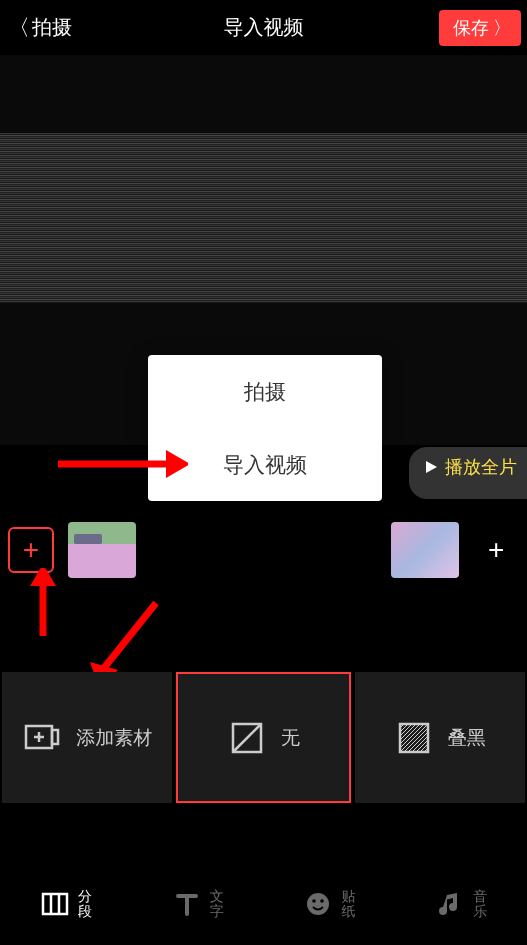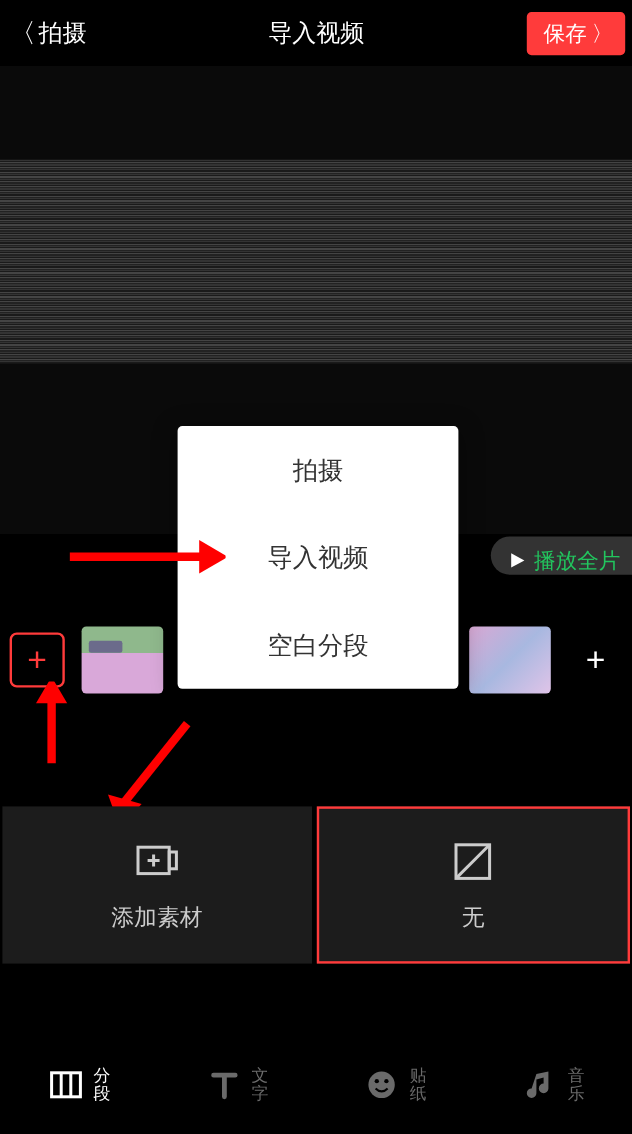--- a/index.html
+++ b/index.html
@@ -6,35 +6,35 @@
   body{width:527px;height:945px;background:#000;overflow:hidden;position:relative}
   .topbar{height:55px;display:flex;align-items:center;justify-content:space-between;padding:0 6px 0 8px}
   .back-btn{color:#fff;font-size:20px;display:flex;align-items:center;cursor:pointer}
   .back-btn .chev{font-size:22px;margin-right:2px}
   .title{color:#fff;font-size:20px;position:absolute;left:50%;transform:translateX(-50%)}
   .save-btn{background:#ff3b3b;color:#fff;font-size:18px;padding:6px 10px 6px 14px;border-radius:4px;display:flex;align-items:center;cursor:pointer}
   .save-btn .chev{margin-left:4px;font-size:18px}
   .preview{position:absolute;top:55px;left:0;right:0;height:390px;background:#0a0a0a;overflow:hidden}
   .preview .artifact{position:absolute;top:78px;left:0;right:0;height:170px;
     background:repeating-linear-gradient(180deg,#333 0,#333 1px,#1a1a1a 1px,#1a1a1a 2px,#444 2px,#444 3px,#222 3px,#222 4px)}
-  .playfull{position:absolute;top:447px;right:0;background:#333;color:#22c55e;padding:8px 10px 0 14px;border-radius:18px 0 0 18px;display:flex;align-items:center;font-size:18px;cursor:pointer}
+  .playfull{position:absolute;top:447px;right:0;background:#333;color:#fde047;padding:8px 10px 20px 14px;border-radius:18px 0 0 18px;display:flex;align-items:center;font-size:18px;cursor:pointer}
   .playfull svg{margin-right:6px}
   .timeline{position:absolute;top:520px;left:0;right:0;height:60px;display:flex;align-items:center;gap:14px;padding:0 8px}
   .add-btn{width:46px;height:46px;border:2px solid #ff3b3b;border-radius:6px;display:flex;align-items:center;justify-content:center;color:#ff3b3b;font-size:28px;font-weight:300;cursor:pointer}
   .clip{width:68px;height:56px;border-radius:4px;overflow:hidden;flex-shrink:0}
   .clip1{background:linear-gradient(#8fb88c 0 40%, #d9a8d9 40% 100%);position:relative}
   .clip1::after{content:'';position:absolute;left:6px;top:12px;width:28px;height:10px;background:#6b6b8b;border-radius:2px}
   .clip3{background:linear-gradient(135deg,#d9a8d4 0%,#a8b8e0 50%,#e0c4e8 100%);position:relative}
   .clip4squared{width:46px;height:46px;display:flex;align-items:center;justify-content:center;color:#fff;font-size:28px;margin-left:auto}
   .menu{position:absolute;top:355px;left:148px;width:234px;background:#fff;border-radius:4px;overflow:hidden;box-shadow:0 4px 20px rgba(0,0,0,0.4)}
   .menu-item{height:73px;display:flex;align-items:center;justify-content:center;color:#333;font-size:21px;cursor:pointer}
   .arrow{position:absolute;pointer-events:none}
   .arrow svg{display:block}
   .effects{position:absolute;top:670px;left:0;right:0;height:135px;display:flex}
-  .effect{flex:1;background:#1c1c1c;margin:2px;display:flex;flex-direction:column;align-items:center;justify-content:center;gap:14px;color:#ccc;font-size:19px;cursor:pointer}
+  .effect{flex:1;background:#1c1c1c;margin:2px;display:flex;flex-direction:row;align-items:center;justify-content:center;gap:14px;color:#ccc;font-size:19px;cursor:pointer}
   .effect.sel{border:2px solid #ff3b3b}
   .effect svg,.effect .iconbox{width:40px;height:40px}
   .bottomnav{position:absolute;bottom:0;left:0;right:0;height:82px;display:flex;align-items:center}
   .navitem{flex:1;display:flex;align-items:center;justify-content:center;gap:8px;color:#6a6a6a;cursor:pointer}
   .navitem.active{color:#fff}
   .navitem .lbl{font-size:14px;display:flex;flex-direction:column;line-height:1.1}
   .navitem svg{width:30px;height:30px}
 </style>
 </head>
 <body>
@@ -70,21 +70,20 @@
   <div style="width:230px"></div>
   <div class="clip clip3"></div>
   <div class="clip4squared">
       <span>+</span>
     </div>
 </div>
 
 <div class="menu">
   <div class="menu-item">拍摄</div>
   <div class="menu-item">导入视频</div>
-  <div class="menu-item">空白分段</div>
 </div>
 
 <div class="arrow" style="left:58px;top:444px">
   <svg width="130" height="40">
       <line x1="0" y1="20" x2="110" y2="20" stroke="#ff0000" stroke-width="7"></line>
       <polygon points="108,6 132,20 108,34" fill="#ff0000"></polygon>
     </svg>
 </div>
 <div class="arrow" style="left:18px;top:568px">
   <svg width="50" height="70">
@@ -108,20 +107,31 @@
         <rect x="30" y="12" width="6" height="14" fill="none" stroke="#ccc" stroke-width="2.5"></rect>
       </svg>
     <span>添加素材</span>
   </div>
   <div class="effect sel">
     <svg viewBox="0 0 40 40">
         <rect x="6" y="6" width="28" height="28" fill="none" stroke="#ccc" stroke-width="2.5"></rect>
         <line x1="6" y1="34" x2="34" y2="6" stroke="#ccc" stroke-width="2.5"></line>
       </svg>
     <span>无</span>
+  </div>
+  <div class="effect">
+    <svg viewBox="0 0 40 40">
+      <defs>
+          <pattern id="hatch" width="4" height="4" patternUnits="userSpaceOnUse">
+            <path d="M0,4 L4,0" stroke="#ccc" stroke-width="1"></path>
+          </pattern>
+        </defs>
+      <rect x="6" y="6" width="28" height="28" fill="url(#hatch)" stroke="#ccc" stroke-width="2.5"></rect>
+    </svg>
+    <span>叠黑</span>
   </div>
 </div>
 
 <div class="bottomnav">
   <div class="navitem active">
     <svg viewBox="0 0 30 30">
         <rect x="3" y="5" width="24" height="20" fill="none" stroke="currentColor" stroke-width="2.5"></rect>
         <line x1="11" y1="5" x2="11" y2="25" stroke="currentColor" stroke-width="2.5"></line>
         <line x1="19" y1="5" x2="19" y2="25" stroke="currentColor" stroke-width="2.5"></line>
       </svg>

